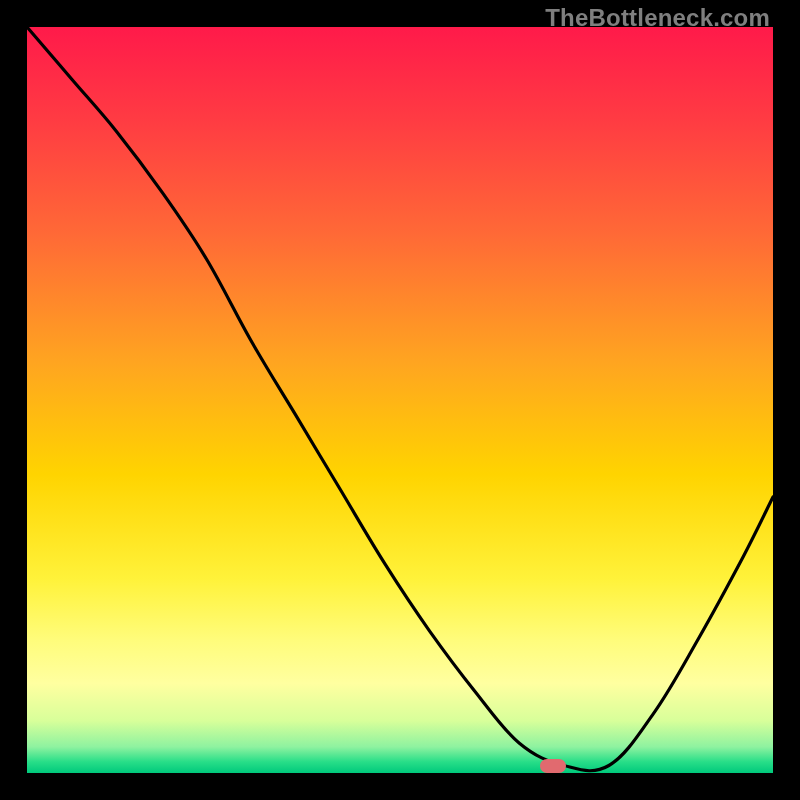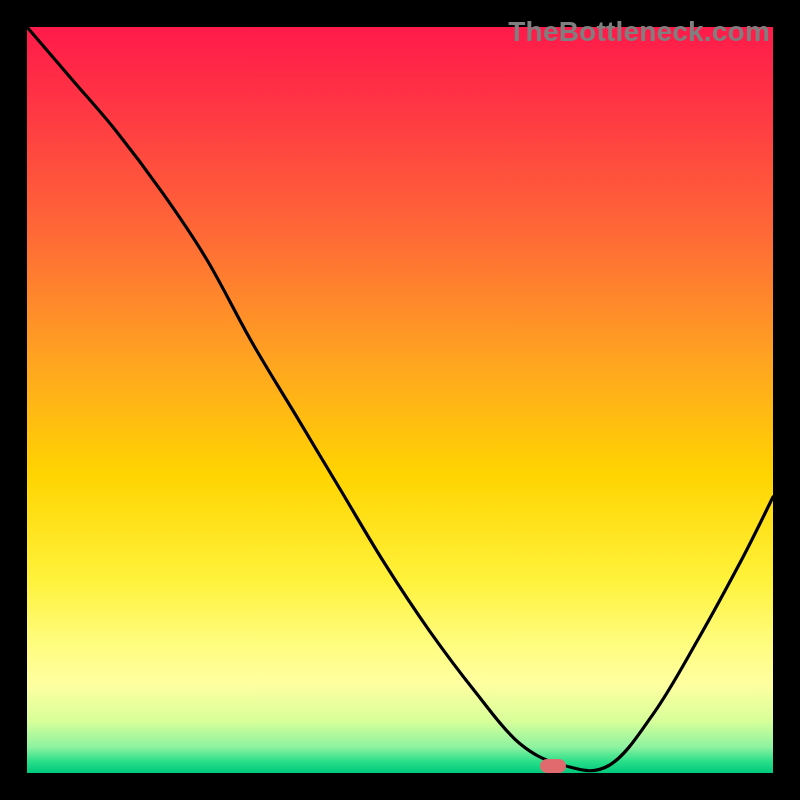--- a/index.html
+++ b/index.html
@@ -21,24 +21,24 @@
   .plot {
     position: absolute;
     left: 27px;
     top: 27px;
     width: 746px;
     height: 746px;
     
   }
   .watermark {
     position: absolute;
-    top: 16px;
+    top: 4px;
     right: 30px;
     font-family: Arial, Helvetica, sans-serif;
-    font-size: 28px;
+    font-size: 24px;
     font-weight: 600;
     color: #7f7f7f;
     letter-spacing: 0.2px;
   }
   svg.curve {
     position: absolute;
     left: 27px;
     top: 27px;
     width: 746px;
     height: 746px;

